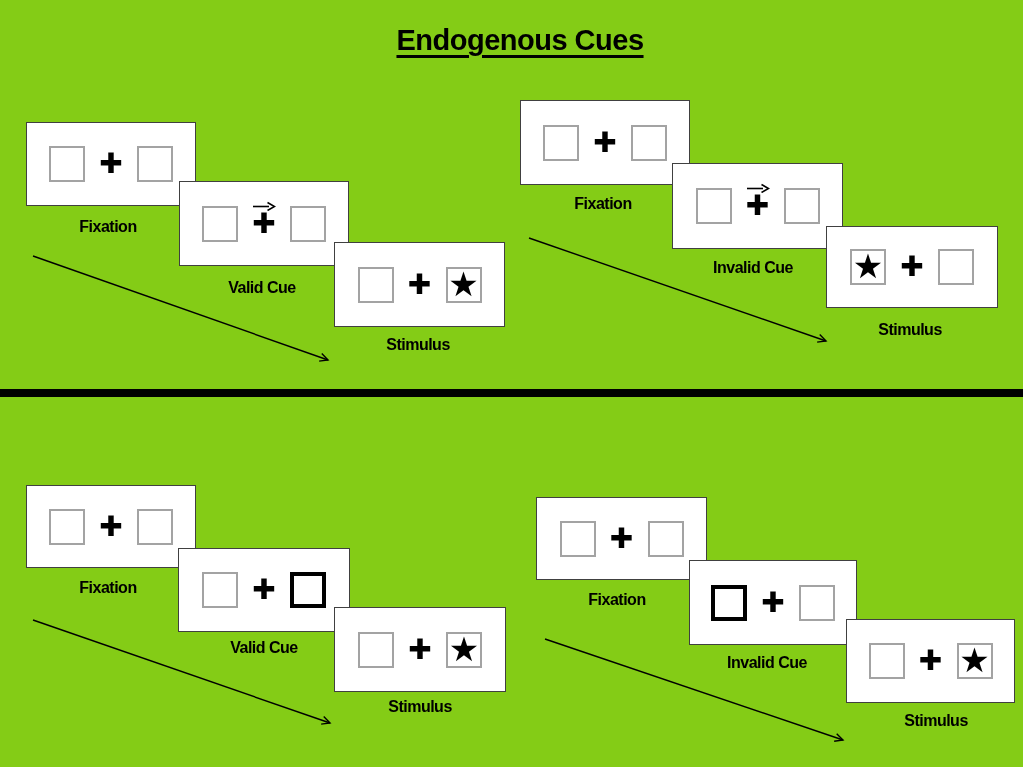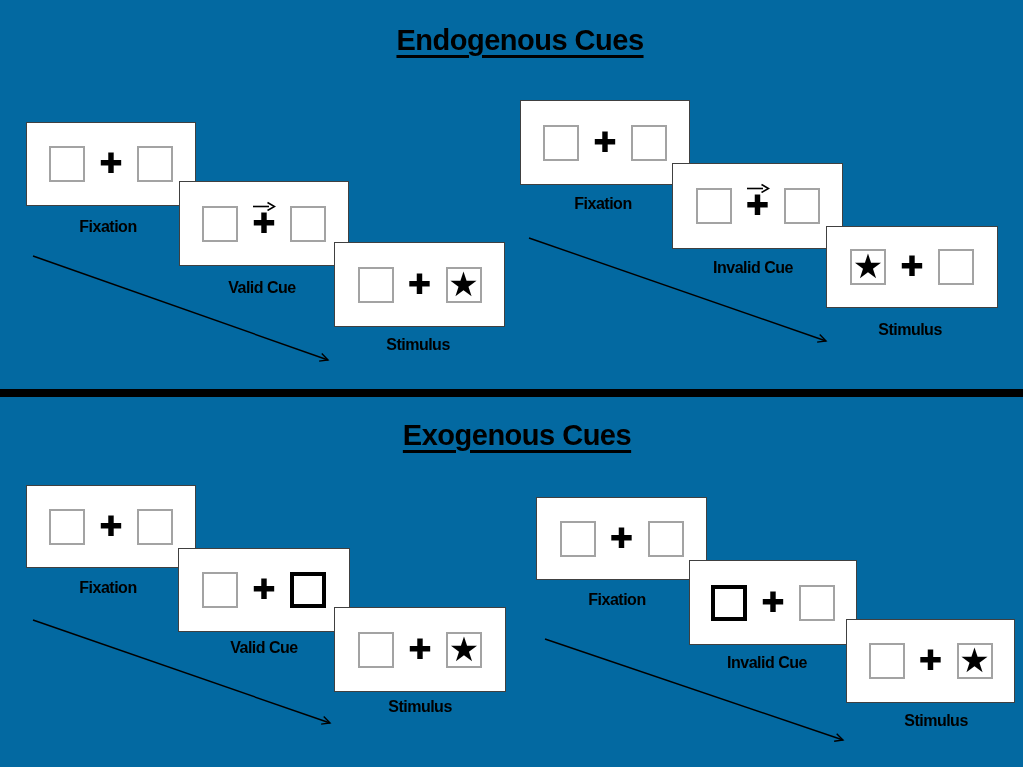--- a/index.html
+++ b/index.html
@@ -1,17 +1,17 @@
 <!DOCTYPE html>
 <html><head>
 <meta charset="utf-8">
 <style>
   html,body { margin:0; padding:0; background:#fff; }
   .canvas {
-    position:relative; width:1023px; height:767px; background:#0369a1;
+    position:relative; width:1023px; height:767px; background:#84cc16;
     font-family:"Liberation Sans", sans-serif; overflow:hidden;
   }
   .title {
     position:absolute; transform:translateX(-50%);
     font-weight:bold; font-size:29px; letter-spacing:-0.5px; color:#000;
     text-decoration:underline; text-decoration-thickness:3px; text-underline-offset:5px;
     white-space:nowrap; margin:0;
   }
   .divider { position:absolute; left:0; top:389px; width:1023px; height:8px; background:#000; }
   .panel {
@@ -101,21 +101,20 @@
     </div>
     <div class="plusgroup">
       <span class="plus">✚</span>
     </div>
     <div class="sq"></div>
   </div>
   <div class="plabel" style="left:910px; top:321px;">Stimulus</div>
 
   <div class="divider"></div>
 
-  <h1 class="title" style="left:517px; top:419px;">Exogenous Cues</h1>
 
   <div class="panel" style="left:26px; top:485px; width:170px; height:83px;">
     <div class="sq"></div>
     <div class="plusgroup">
       <span class="plus">✚</span>
     </div>
     <div class="sq"></div>
   </div>
   <div class="plabel" style="left:108px; top:579px;">Fixation</div>
 

